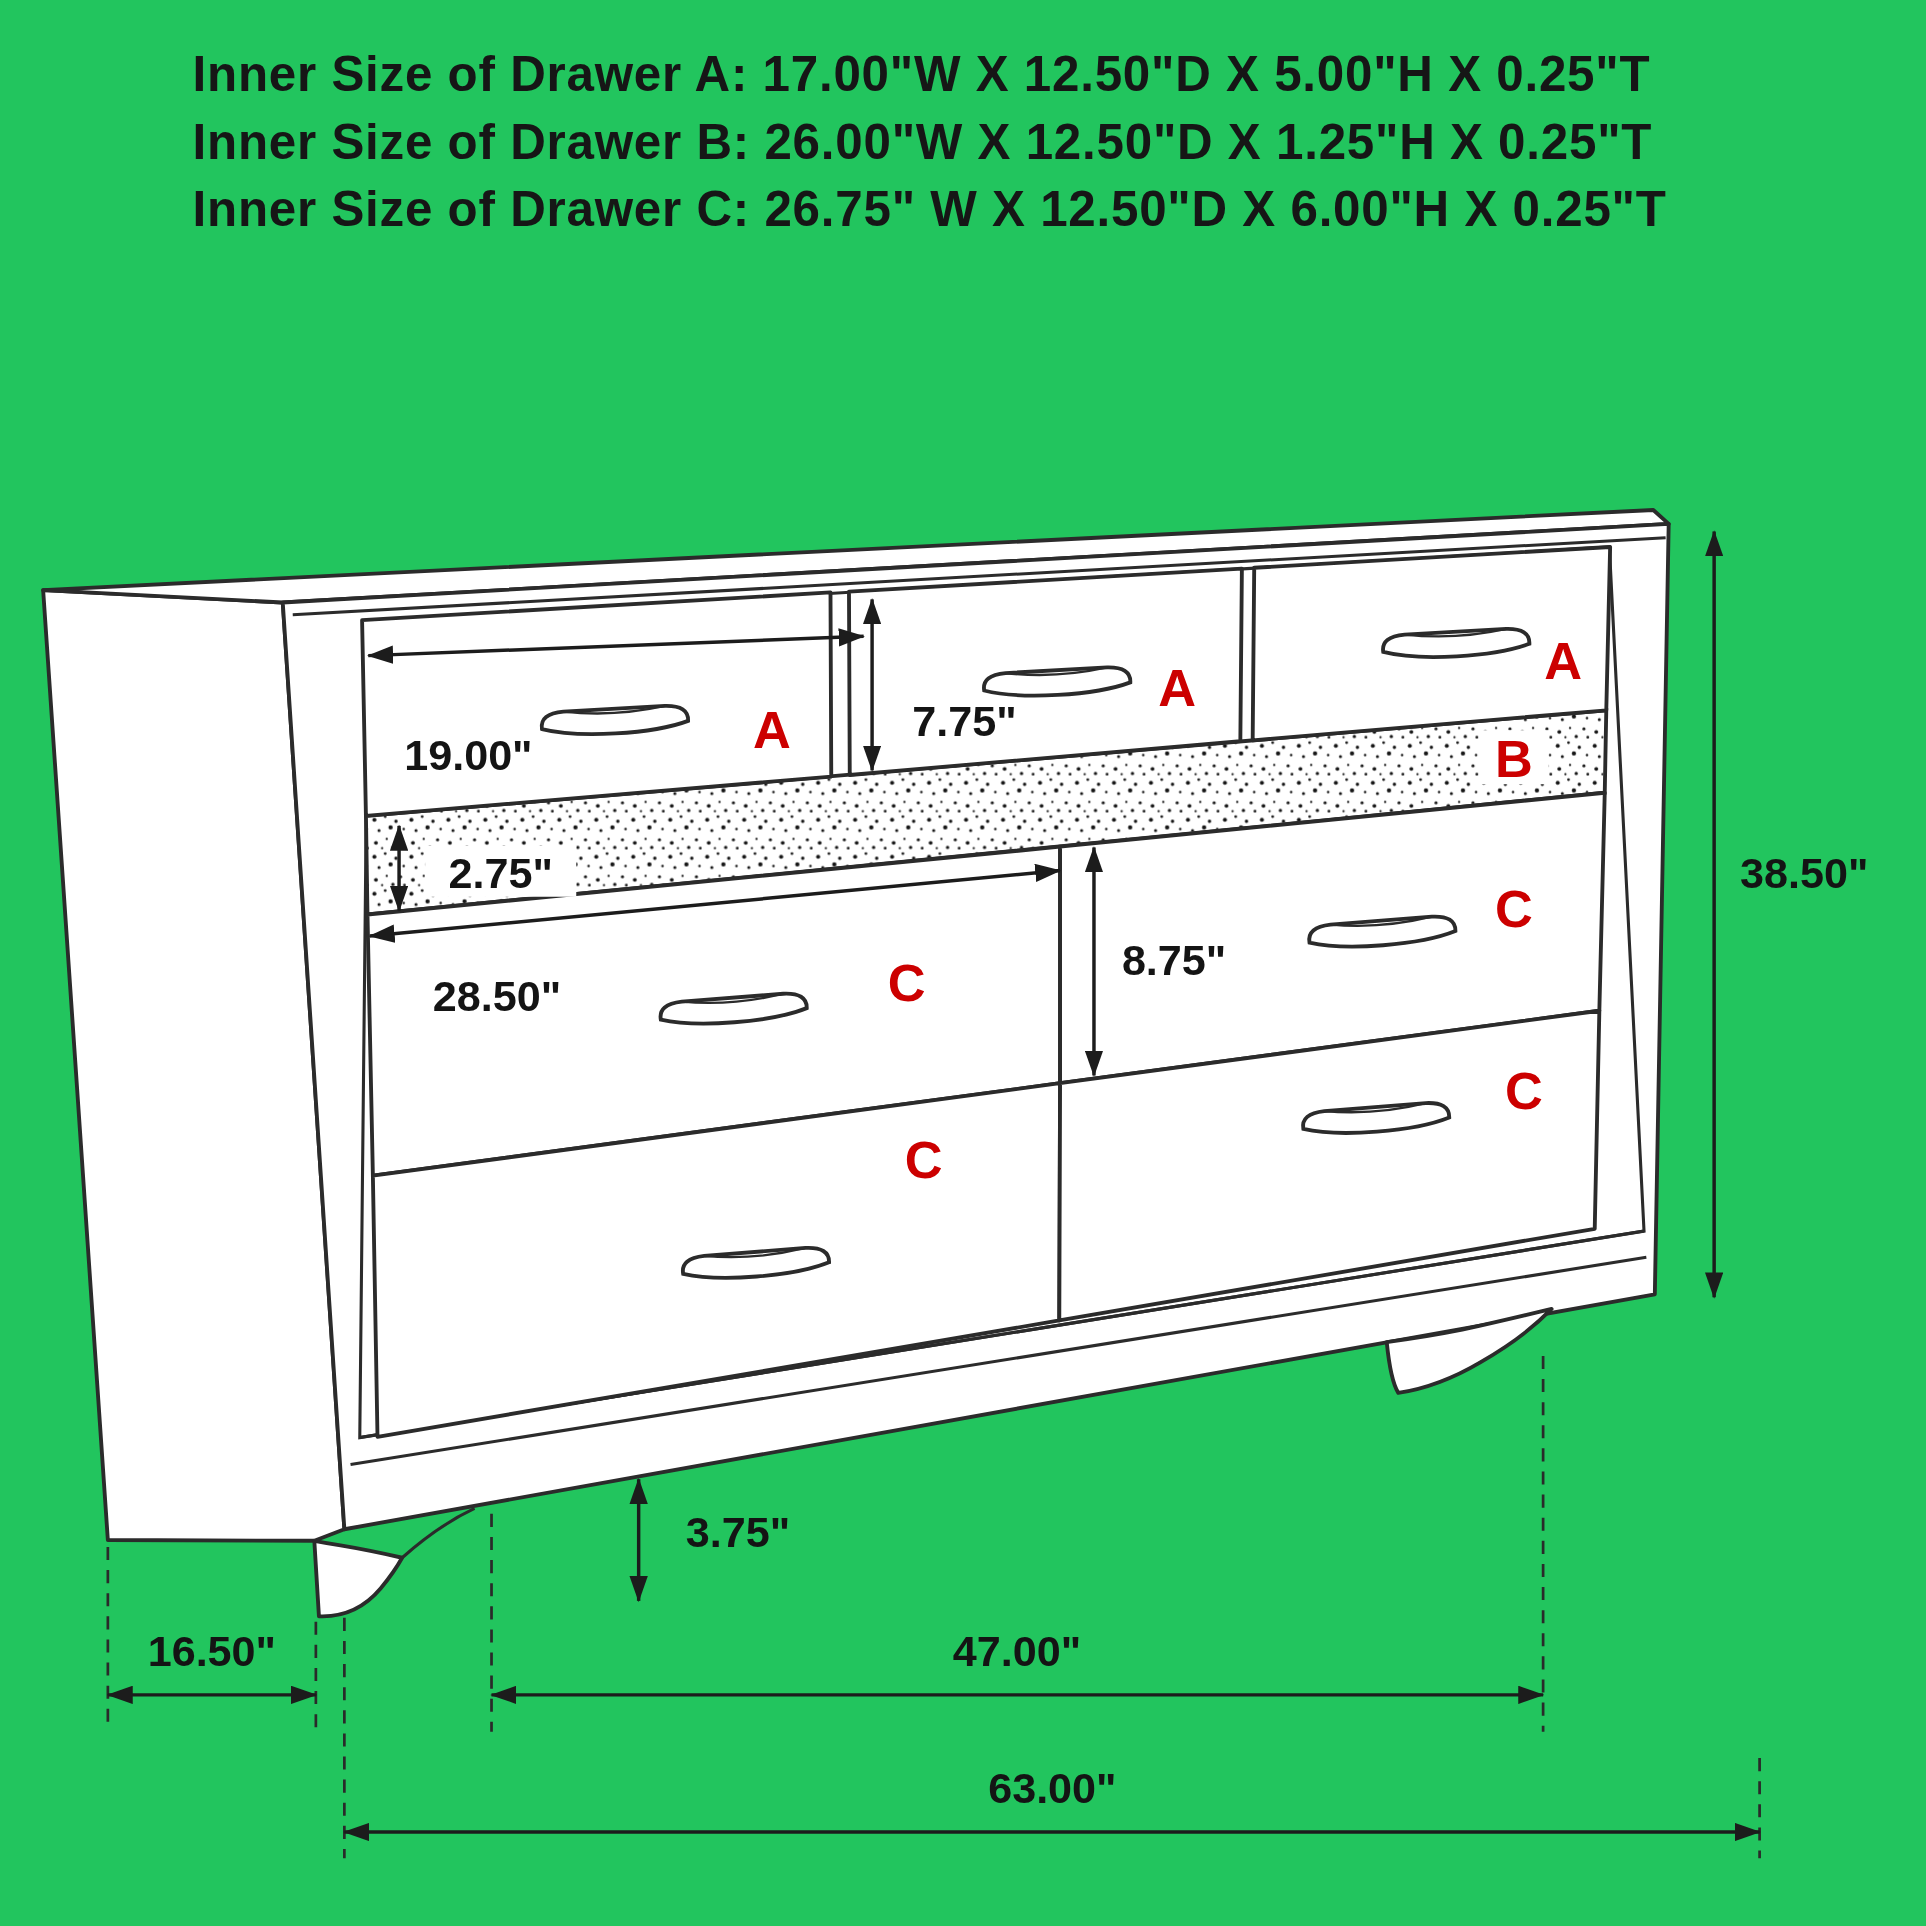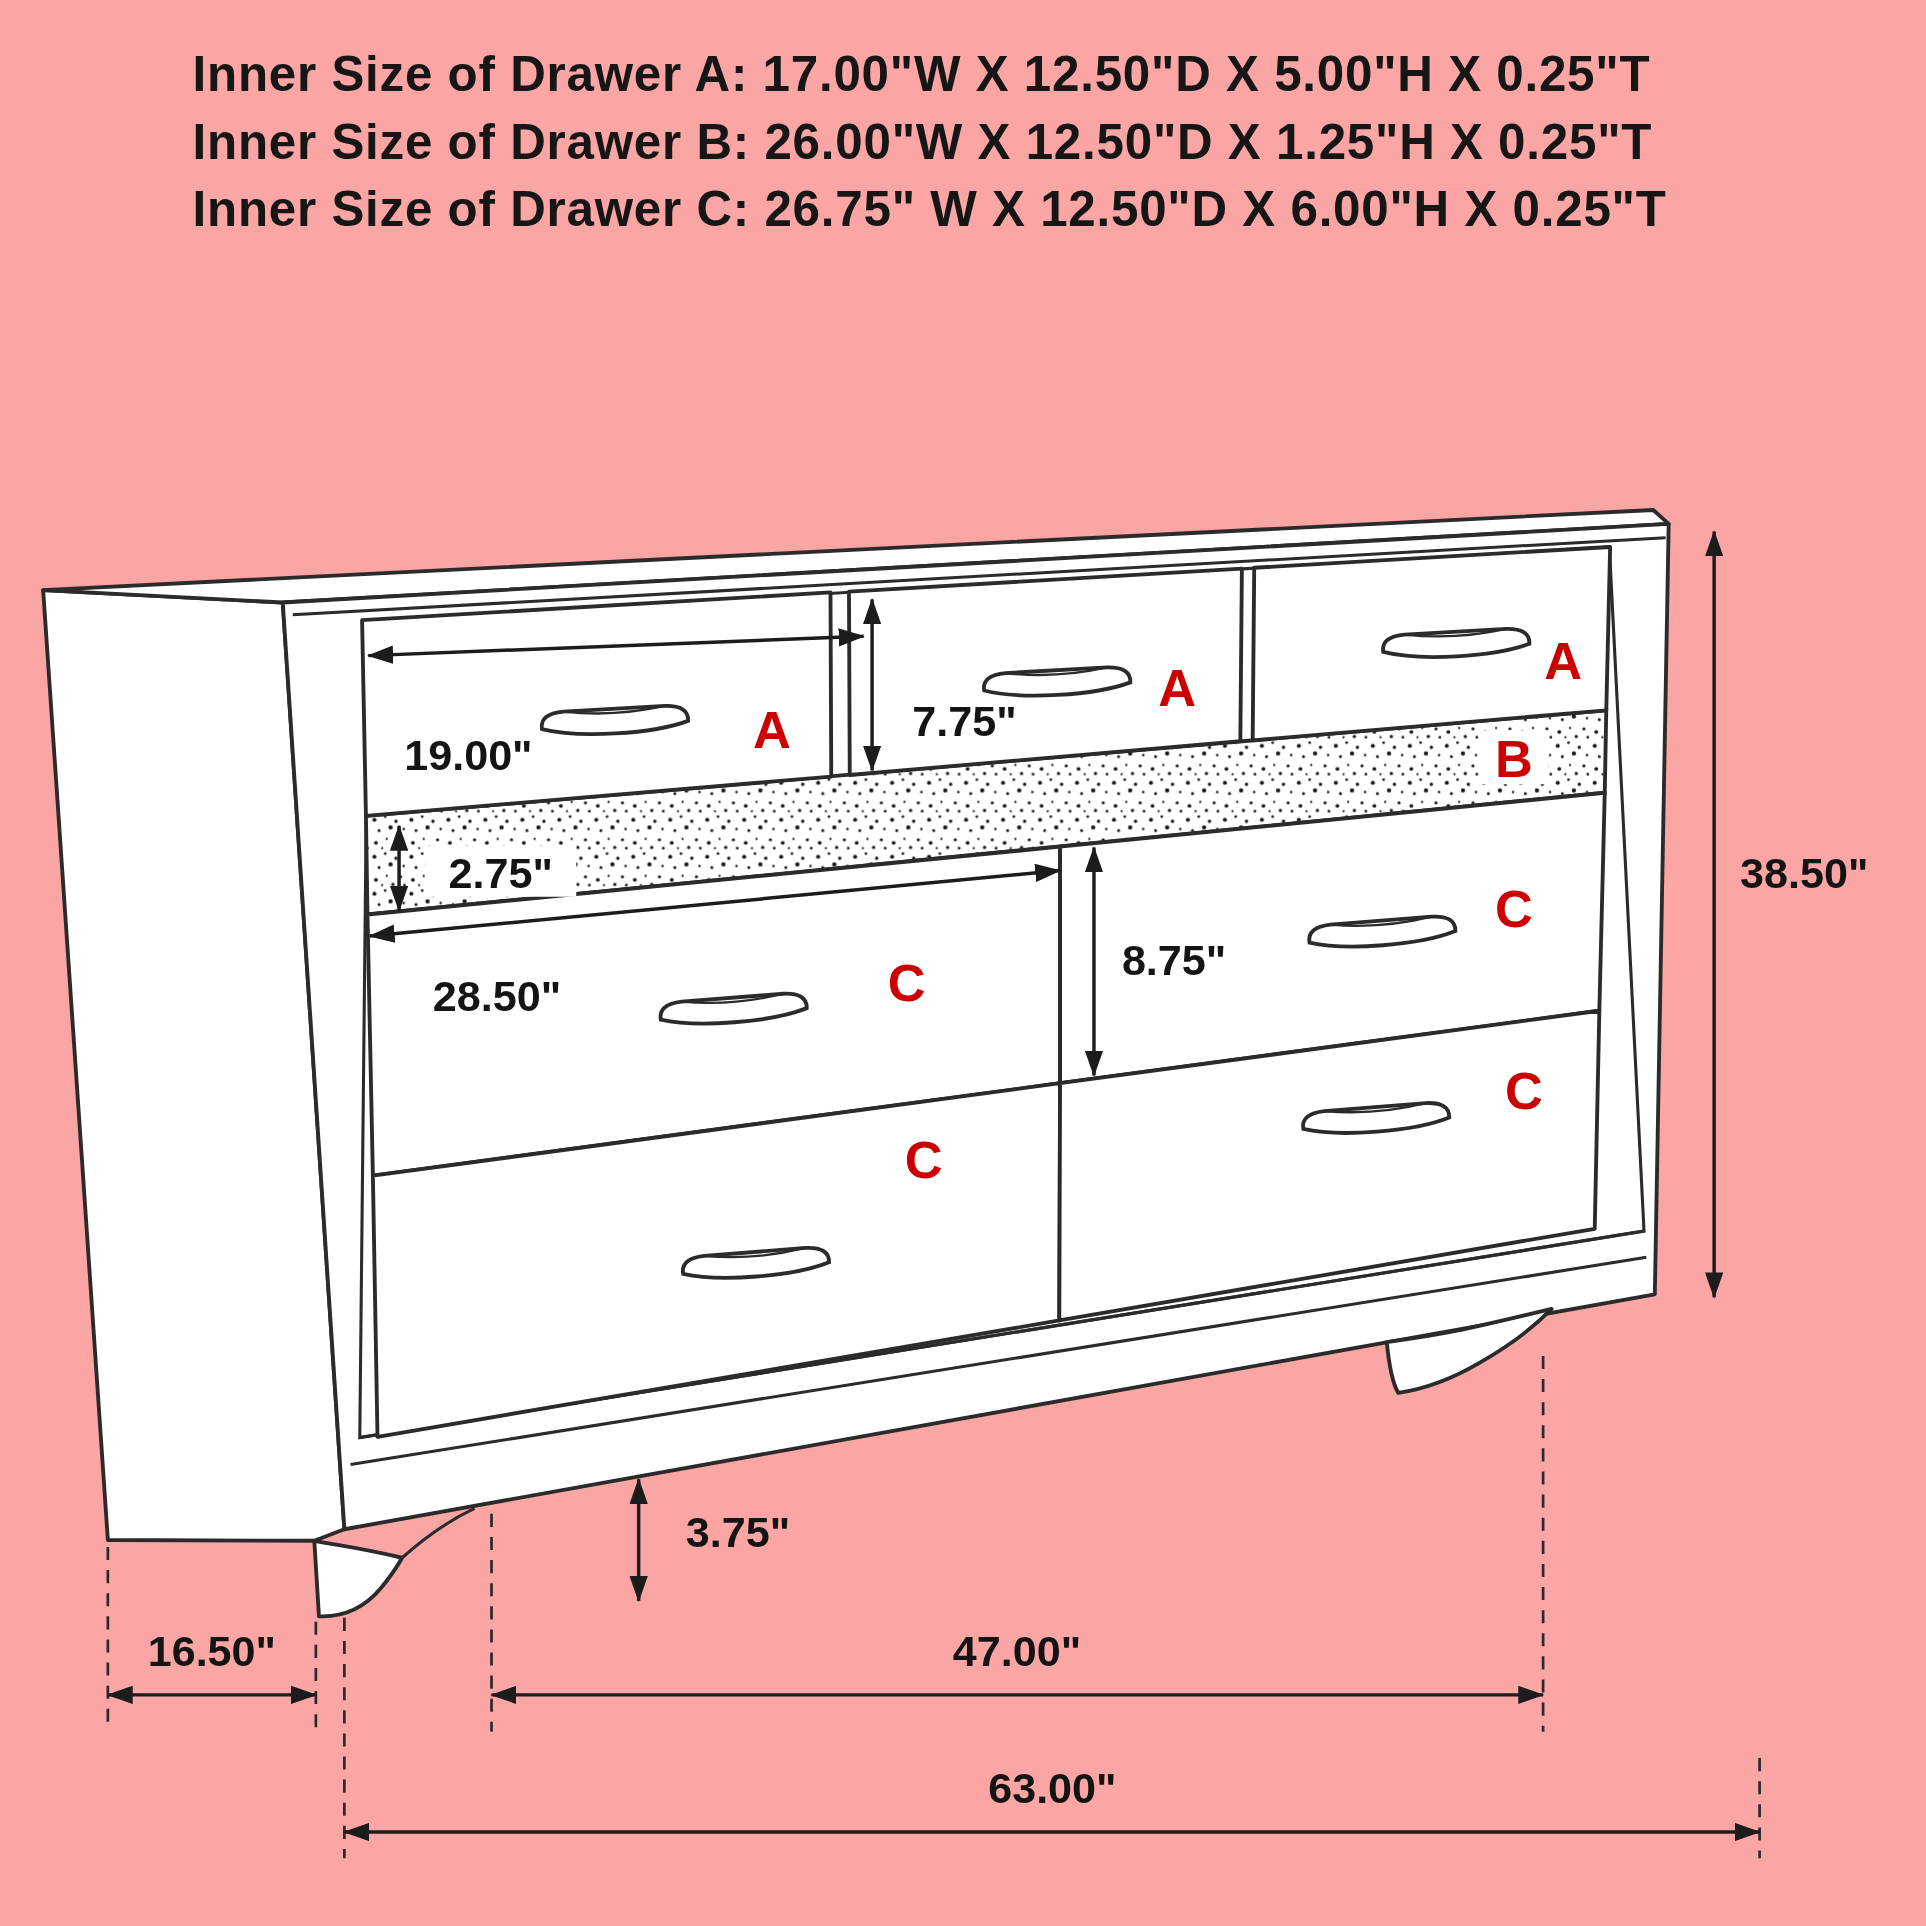--- a/index.html
+++ b/index.html
@@ -1,16 +1,16 @@
 <!DOCTYPE html>
 <html style="font-size:12.3px"><head>
 <meta charset="utf-8">
 <style>
   html,body{margin:0;padding:0;background:#ffffff;}
-  .page{width:1926px;height:1926px;position:relative;background:#fca5a5;overflow:hidden;}
+  .page{width:1926px;height:1926px;position:relative;background:#22c55e;overflow:hidden;}
   svg{display:block;}
   .hdr{font:700 64px "Liberation Sans", sans-serif;fill:#161616;letter-spacing:1px;}
   .dim{font:700 56px "Liberation Sans", sans-serif;fill:#141414;}
   .letter{font:700 68px "Liberation Sans", sans-serif;fill:#cc0000;}
   .outline{fill:#ffffff;stroke:#2b2b2b;stroke-width:5;stroke-linejoin:round;}
   .thin{fill:none;stroke:#2b2b2b;stroke-width:4;}
   .dimline{stroke:#1c1c1c;stroke-width:4.5;fill:none;}
   .dash{stroke:#2a2a2a;stroke-width:3.5;fill:none;stroke-dasharray:17 13;}
   .halo{fill:#ffffff;}
 </style>

